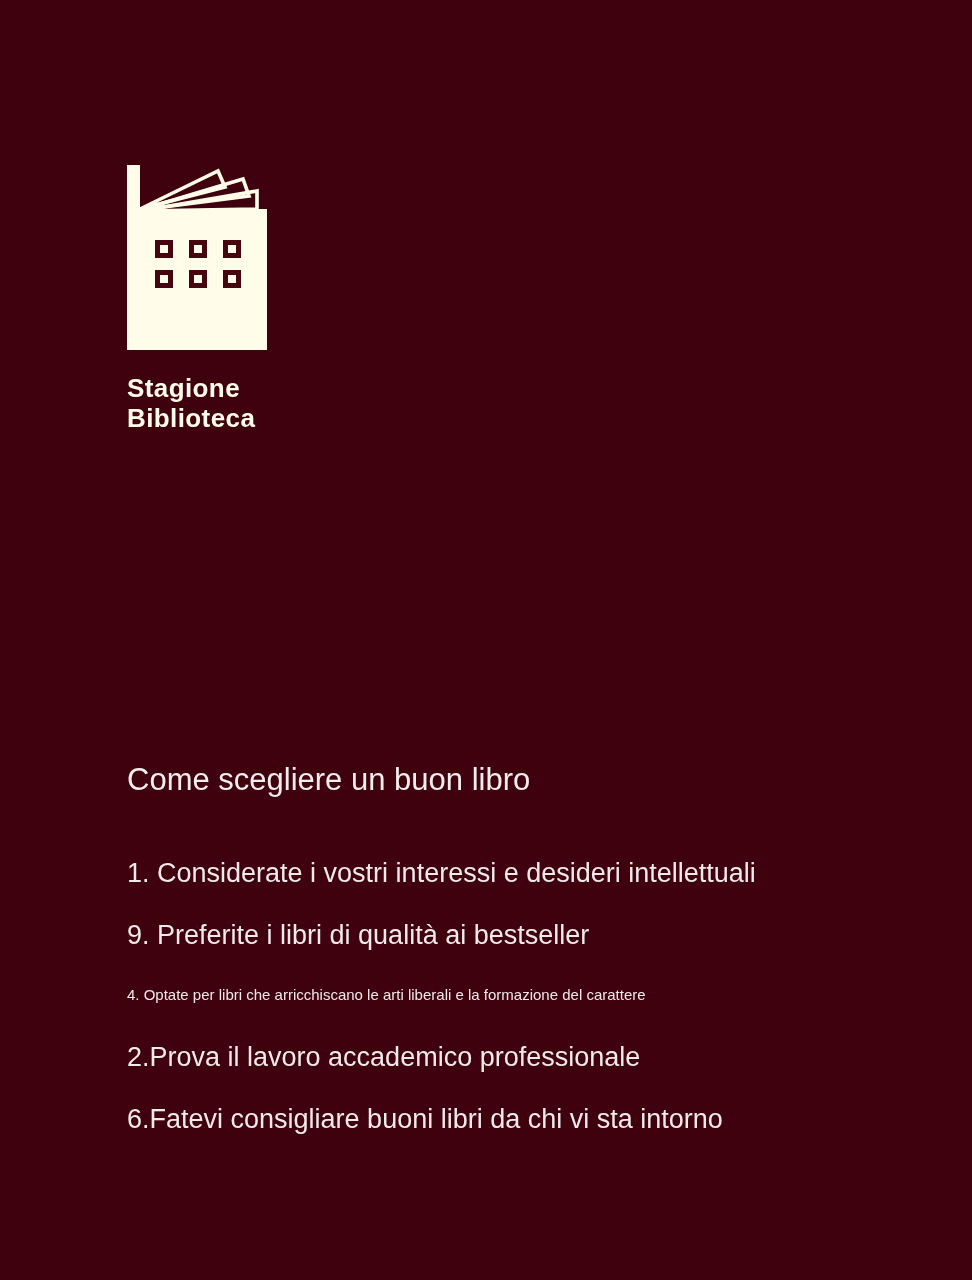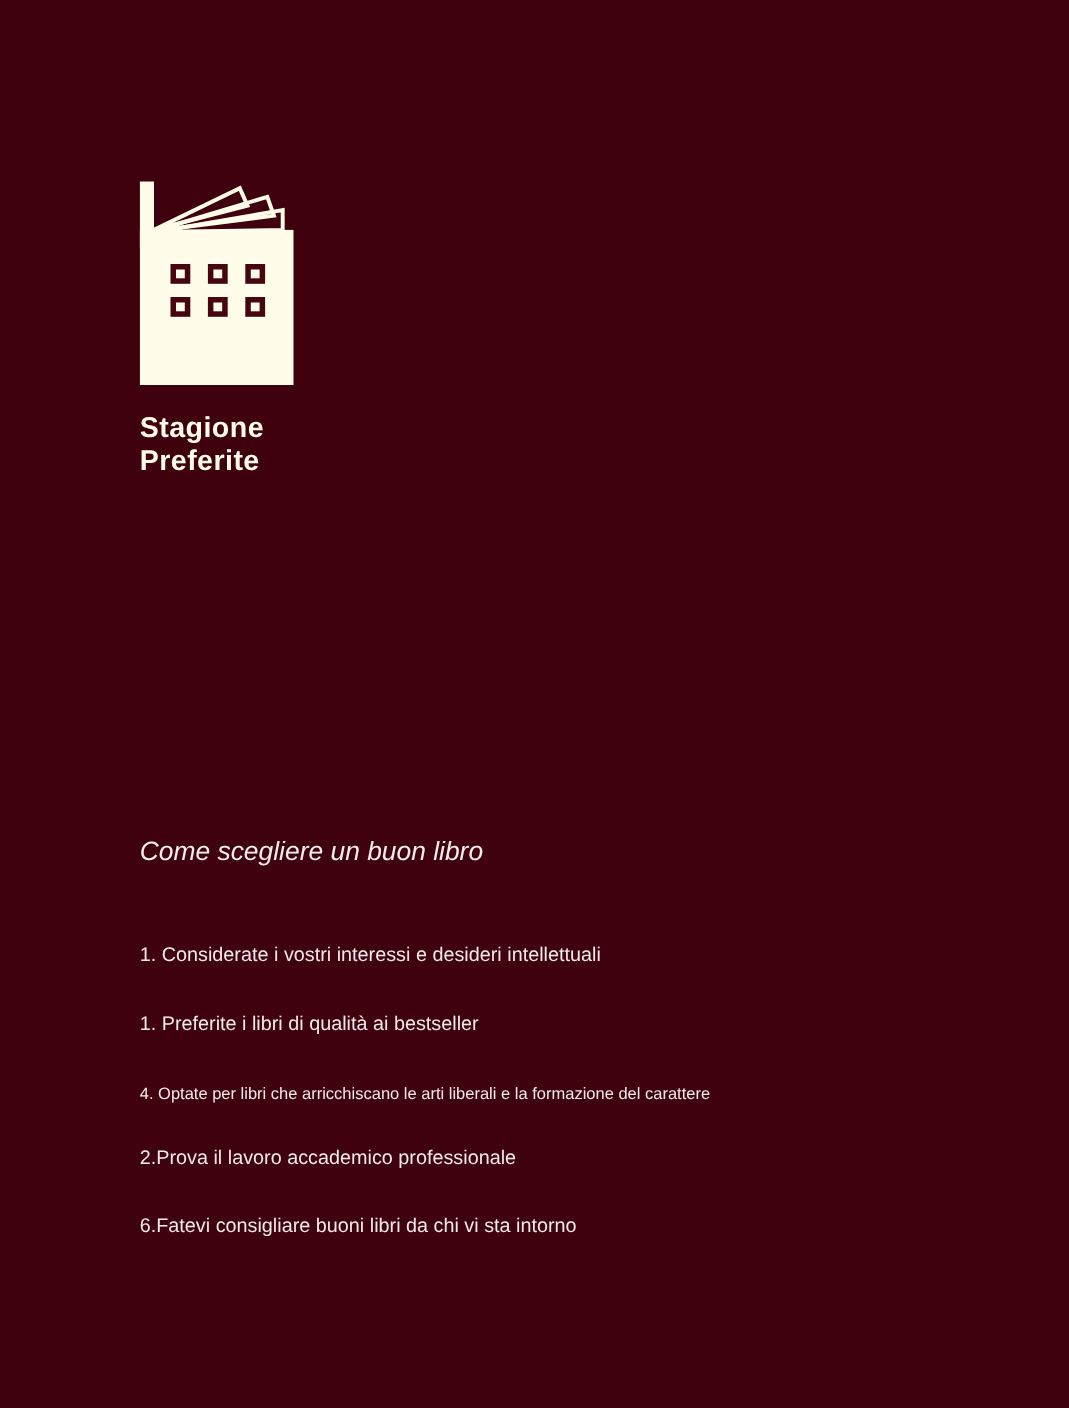--- a/index.html
+++ b/index.html
@@ -29,34 +29,33 @@
     font-weight: 700;
     letter-spacing: 0.4px;
     line-height: 30px;
   }
   .brand span { display: block; }
   .page-title {
     position: absolute;
     left: 127px; top: 761px;
     margin: 0;
     color: #F3EDED;
-    font-size: 24px;
+    font-size: 31px;
     font-weight: 400;
     line-height: 1.2;
     white-space: nowrap;
-    font-style: italic;
   }
   .item {
     position: absolute;
     left: 127px;
     color: #F0EAEA;
     line-height: 1.25;
     white-space: nowrap;
   }
-  .item-lg { font-size: 18px; text-align: right; }
+  .item-lg { font-size: 27px; text-align: right; }
   .item-sm { font-size: 15px; }
   .i1 { top: 857px; }
   .i2 { top: 919px; }
   .i3 { top: 986px; }
   .i4 { top: 1041px; }
   .i5 { top: 1103px; }
 </style>
 </head>
 <body>
 
@@ -85,26 +84,26 @@
       <rect x="33" y="111" width="8" height="8" fill="#FFFDE9"></rect>
       <rect x="62" y="106" width="18" height="18" fill="#45060F"></rect>
       <rect x="67" y="111" width="8" height="8" fill="#FFFDE9"></rect>
       <rect x="96" y="106" width="18" height="18" fill="#45060F"></rect>
       <rect x="101" y="111" width="8" height="8" fill="#FFFDE9"></rect>
     </g>
   </svg>
 
   <div class="brand">
     <span>Stagione</span>
-    <span>Preferite</span>
+    <span>Biblioteca</span>
   </div>
 
   <h1 class="page-title">Come scegliere un buon libro</h1>
 
   <div>
     <div class="item item-lg i1">1. Considerate i vostri interessi e desideri intellettuali</div>
-    <div class="item item-lg i2">1. Preferite i libri di qualità ai bestseller</div>
+    <div class="item item-lg i2">9. Preferite i libri di qualità ai bestseller</div>
     <div class="item item-sm i3">4. Optate per libri che arricchiscano le arti liberali e la formazione del carattere</div>
     <div class="item item-lg i4">2.Prova il lavoro accademico professionale</div>
     <div class="item item-lg i5">6.Fatevi consigliare buoni libri da chi vi sta intorno</div>
   </div>
 
 </div>
 
 </body></html>

